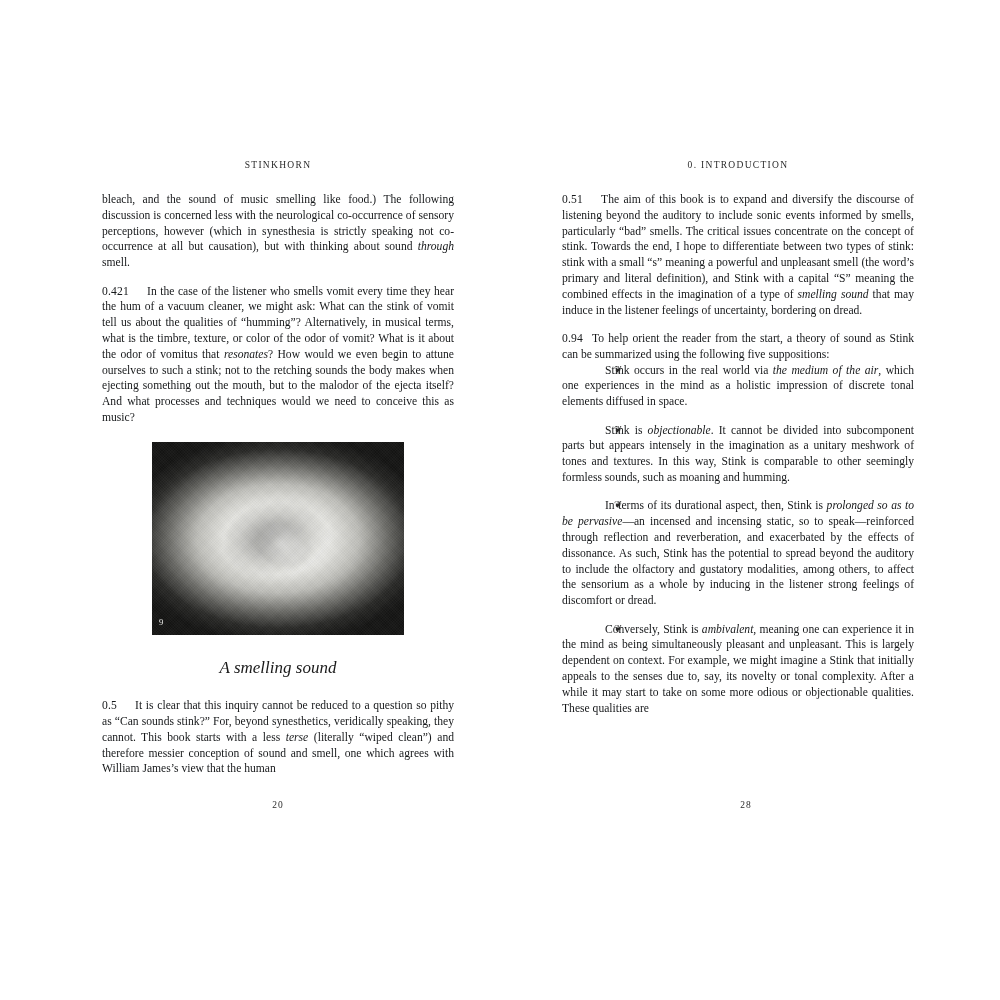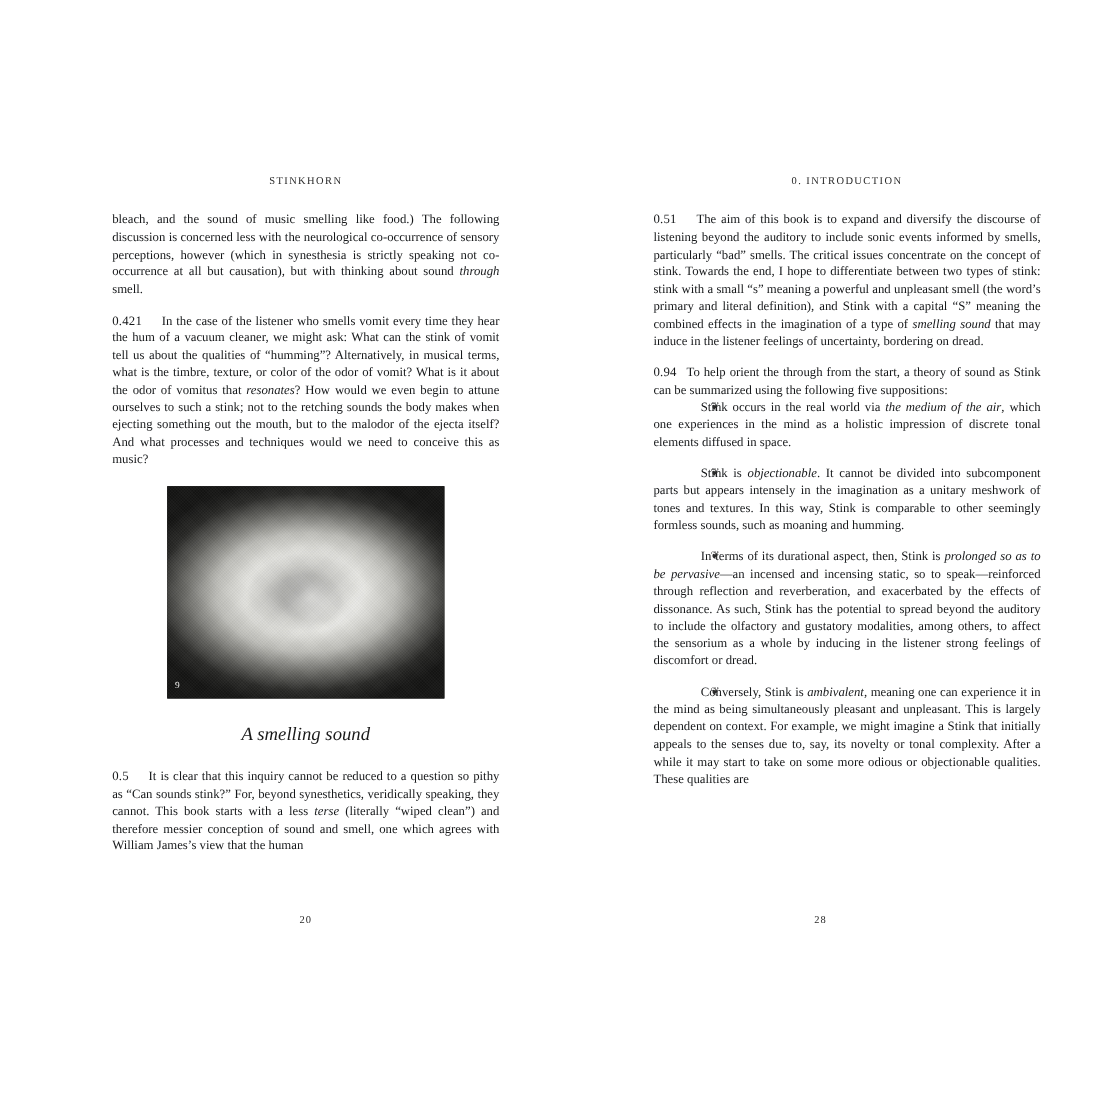--- a/index.html
+++ b/index.html
@@ -22,21 +22,21 @@
     height: 788px;
     margin-left: 12px;
   }
   .page {
     position: absolute;
     top: 160px;
     width: 352px;
     height: 680px;
   }
   .page-left  { left: 90px; }
-  .page-right { left: 582px; }
+  .page-right { left: 550px; }
 
   .running-head {
     font-size: 9.5px;
     letter-spacing: 1.3px;
     text-align: center;
     color: #2a2a2a;
     margin-bottom: 22px;
     font-variant: small-caps;
     text-transform: uppercase;
   }
@@ -129,21 +129,21 @@
     color: #1a1a1a;
   }
 
   .folio {
     position: absolute;
     font-size: 9.5px;
     letter-spacing: 1px;
     color: #2a2a2a;
     text-align: center;
     width: 352px;
-    top: 832px;
+    top: 800px;
   }
   .folio-left  { left: 90px; }
   .folio-right { left: 558px; }
 
   .bullet {
     display: inline-block;
     width: 17px;
     text-align: left;
     font-size: 10px;
     color: #2a2a2a;
@@ -187,21 +187,21 @@
 
   <div class="folio folio-left">20</div>
 
   <div class="page page-right">
     <div class="running-head">0. Introduction</div>
 
     <div class="col">
 
       <p><span class="num">0.51</span><span class="gap"></span><span>The aim of this book is to expand and diversify the discourse of listening beyond the auditory to include sonic events informed by smells, particularly “bad” smells. The critical issues concentrate on the concept of stink. Towards the end, I hope to differentiate between two types of stink: stink with a small “s” meaning a powerful and unpleasant smell (the word’s primary and literal definition), and Stink with a capital “S” meaning the combined effects in the imagination of a type of <i>smelling sound</i> that may induce in the listener feelings of uncertainty, bordering on dread.</span></p>
 
-      <p class="tight"><span class="num">0.94</span><span class="gap-sm"></span><span>To help orient the through from the start, a theory of sound as Stink can be summarized using the following five suppositions:</span></p>
+      <p class="tight"><span class="num">0.94</span><span class="gap-sm"></span><span>To help orient the reader from the start, a theory of sound as Stink can be summarized using the following five suppositions:</span></p>
 
       <p class="supp indent-first"><span class="bullet">❦</span><span>Stink occurs in the real world via <i>the medium of the air</i>, which one experiences in the mind as a holistic impression of discrete tonal elements diffused in space.</span></p>
       <p class="supp indent-first"><span class="bullet">❦</span><span>Stink is <i>objectionable</i>. It cannot be divided into subcomponent parts but appears intensely in the imagination as a unitary meshwork of tones and textures. In this way, Stink is comparable to other seemingly formless sounds, such as moaning and humming.</span></p>
       <p class="supp indent-first"><span class="bullet">❦</span><span>In terms of its durational aspect, then, Stink is <i>prolonged so as to be pervasive</i>—an incensed and incensing static, so to speak—reinforced through reflection and reverberation, and exacerbated by the effects of dissonance. As such, Stink has the potential to spread beyond the auditory to include the olfactory and gustatory modalities, among others, to affect the sensorium as a whole by inducing in the listener strong feelings of discomfort or dread.</span></p>
       <p class="supp indent-first"><span class="bullet">❦</span><span>Conversely, Stink is <i>ambivalent</i>, meaning one can experience it in the mind as being simultaneously pleasant and unpleasant. This is largely dependent on context. For example, we might imagine a Stink that initially appeals to the senses due to, say, its novelty or tonal complexity. After a while it may start to take on some more odious or objectionable qualities. These qualities are</span></p>
     </div>
   </div>
 
   <div class="folio folio-right">28</div>
 

